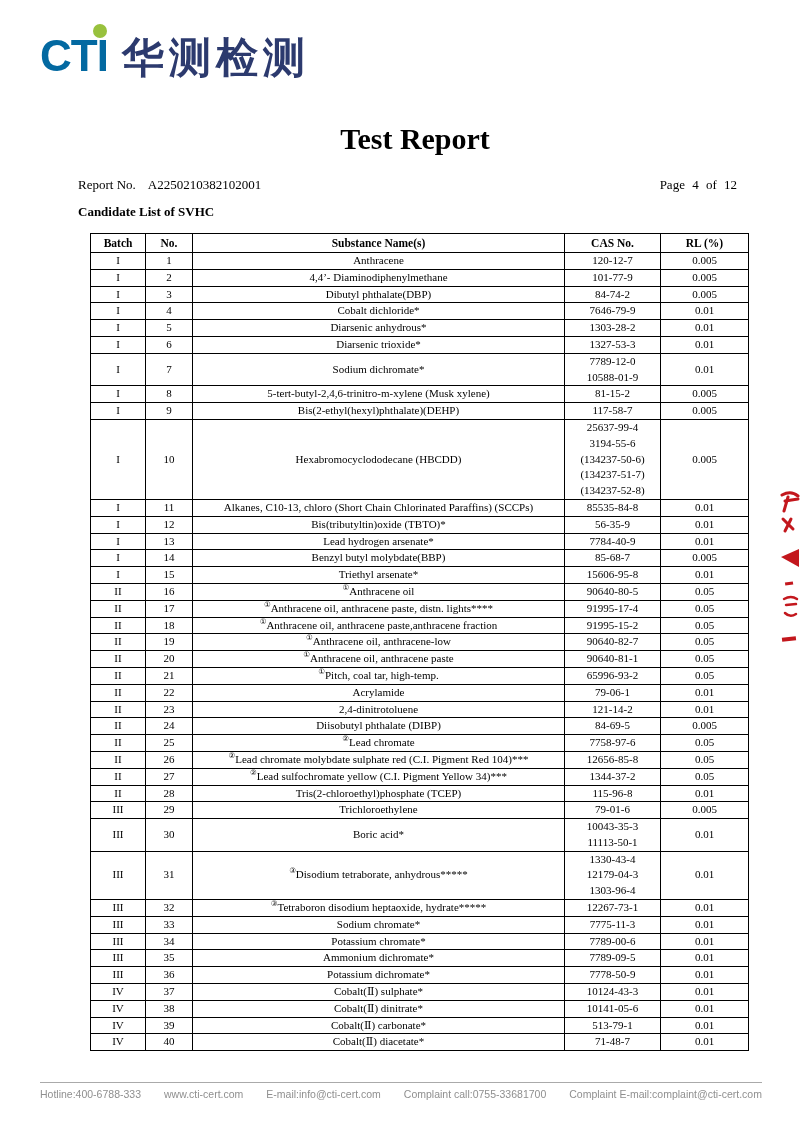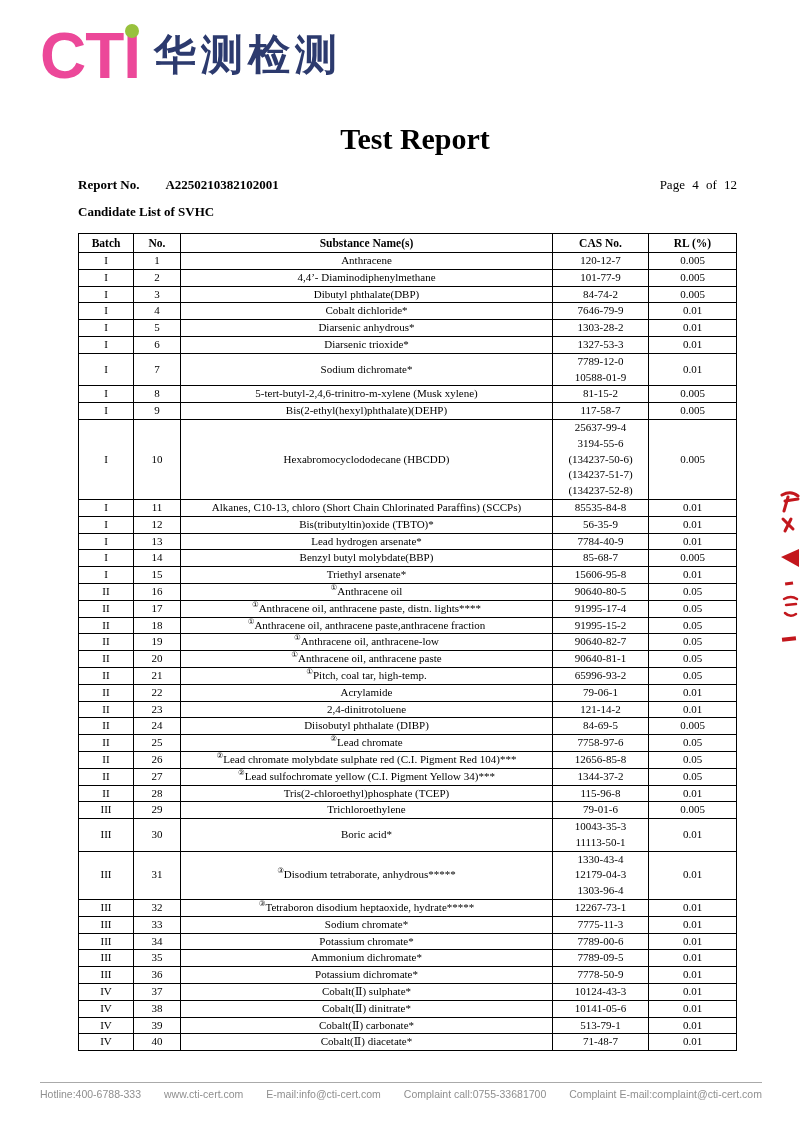--- a/index.html
+++ b/index.html
@@ -11,54 +11,54 @@
     font-family:"Liberation Serif","DejaVu Serif",serif;
     color:#000;
     overflow:hidden;
   }
 
   
   .logo { position:absolute; left:40px; top:28px; display:flex; align-items:flex-end; }
   .logo-cti {
     position:relative;
     font-family:"Liberation Sans","DejaVu Sans",sans-serif;
-    font-weight:bold; font-size:64px; line-height:56px;
-    color:#ec4899; letter-spacing:-1px;
+    font-weight:bold; font-size:44px; line-height:56px;
+    color:#0369a1; letter-spacing:-1px;
   }
   .logo-dot {
     position:absolute; right:1px; top:-4px;
     width:14px; height:14px; border-radius:50%;
     background:#98c13d;
   }
   .logo-cn {
-    font-family:Liberation Mono, monospace;
+    font-family:Liberation Sans, sans-serif;
     font-weight:bold; font-size:42px; line-height:52px;
     color:#2c3a6e; letter-spacing:5px; margin-left:14px;
   }
 
   
   .title {
     position:absolute; top:122px; left:15px; width:100%;
     text-align:center; font-weight:bold; font-size:30px;
   }
   .report-line {
     position:absolute; top:177px; left:78px; right:63px;
     display:flex; justify-content:space-between; align-items:baseline;
     font-size:13px;
   }
-  .report-left { display:flex; gap:26px;font-weight:bold; }
+  .report-left { display:flex; gap:12px; }
   .page-no { word-spacing:4px; }
   .section-title {
     position:absolute; top:204px; left:78px;
     font-weight:bold; font-size:13px;
   }
 
   
   .svhc-table {
-    position:absolute; top:233px; left:78px;
+    position:absolute; top:233px; left:90px;
     width:658px;
     border-collapse:collapse; table-layout:fixed;
     font-size:11px;
     padding-left:36px;
   }
   .svhc-table th, .svhc-table td {
     border:1px solid #000;
     text-align:center; vertical-align:middle;
     padding:0 2px;
     line-height:15.8px;

